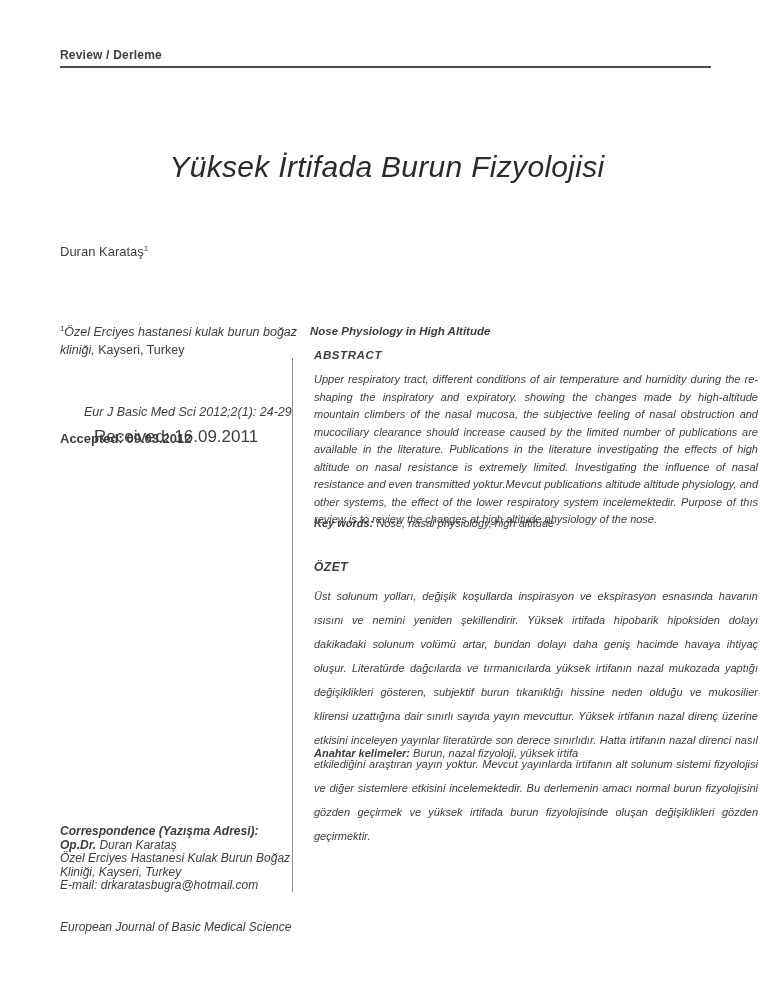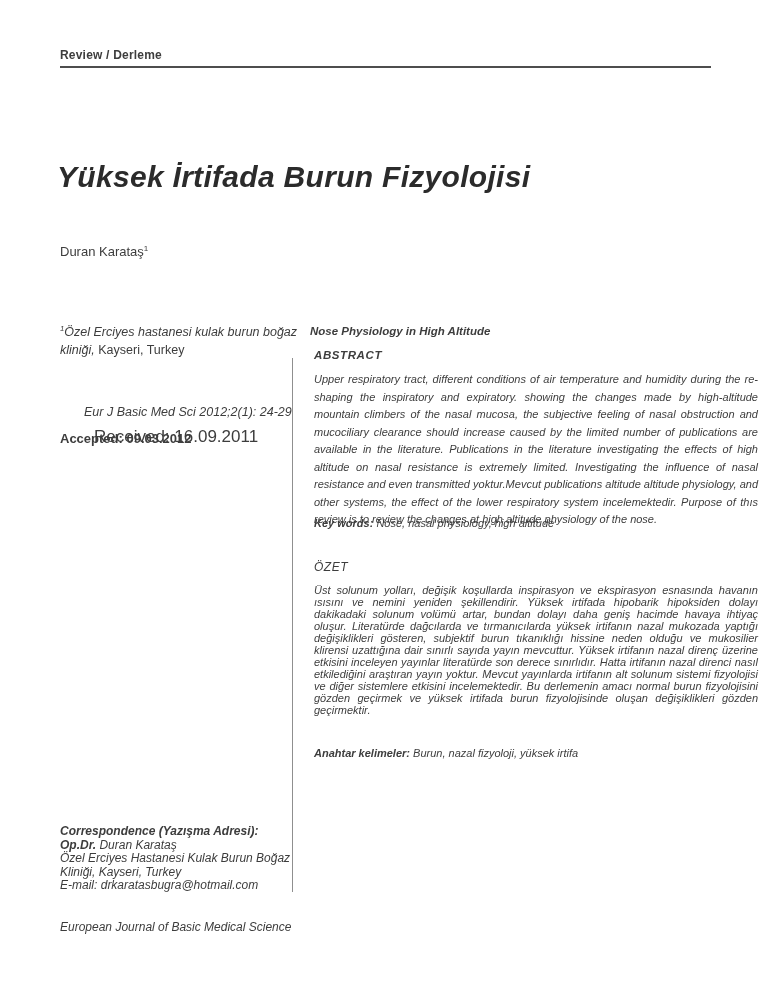--- a/index.html
+++ b/index.html
@@ -32,24 +32,25 @@
   .header-label{
     left:60px;top:48px;
     font-size:12px;font-weight:700;
     letter-spacing:0.2px;
   }
   .header-rule{
     left:60px;top:66px;width:651px;height:2px;
     background:var(--rule,#4d4d4d);
   }
   .article-title{
-    left:57px;top:160px;width:660px;
-    font-size:30px;font-weight:700;font-style:italic;
+    left:57px;top:150px;width:660px;
+    font-size:30px;font-weight:400;font-style:italic;
     color:var(--title,#2b2b2b);
     letter-spacing:0.3px;
+    text-align:center;
   }
   .author{
     left:60px;top:244px;
     font-size:13px;font-style:normal;
   }
   sup{font-size:0.62em;line-height:0;}
 
   .affiliation{
     left:60px;top:324px;width:238px;
     font-size:12.5px;line-height:1.42;
@@ -81,26 +82,26 @@
     font-style:italic;
     text-align:justify;text-align-last:left;
     hyphens:none;
   }
   .keywords-line{
     left:314px;top:517px;width:444px;
     font-size:11px;font-style:italic;
   }
   .ozet-heading{
     left:314px;top:560px;width:444px;
-    font-size:12px;font-weight:400;font-style:italic;
+    font-size:12px;font-weight:700;font-style:italic;
     letter-spacing:0.5px;
   }
   .ozet-body{
     left:314px;top:584px;width:444px;
-    font-size:11px;line-height:12px;
+    font-size:11px;line-height:24px;
     font-style:italic;
     text-align:justify;text-align-last:left;
     hyphens:none;
   }
   .anahtar-line{
     left:314px;top:747px;width:444px;
     font-size:11px;font-style:italic;
   }
 
   .correspondence{

